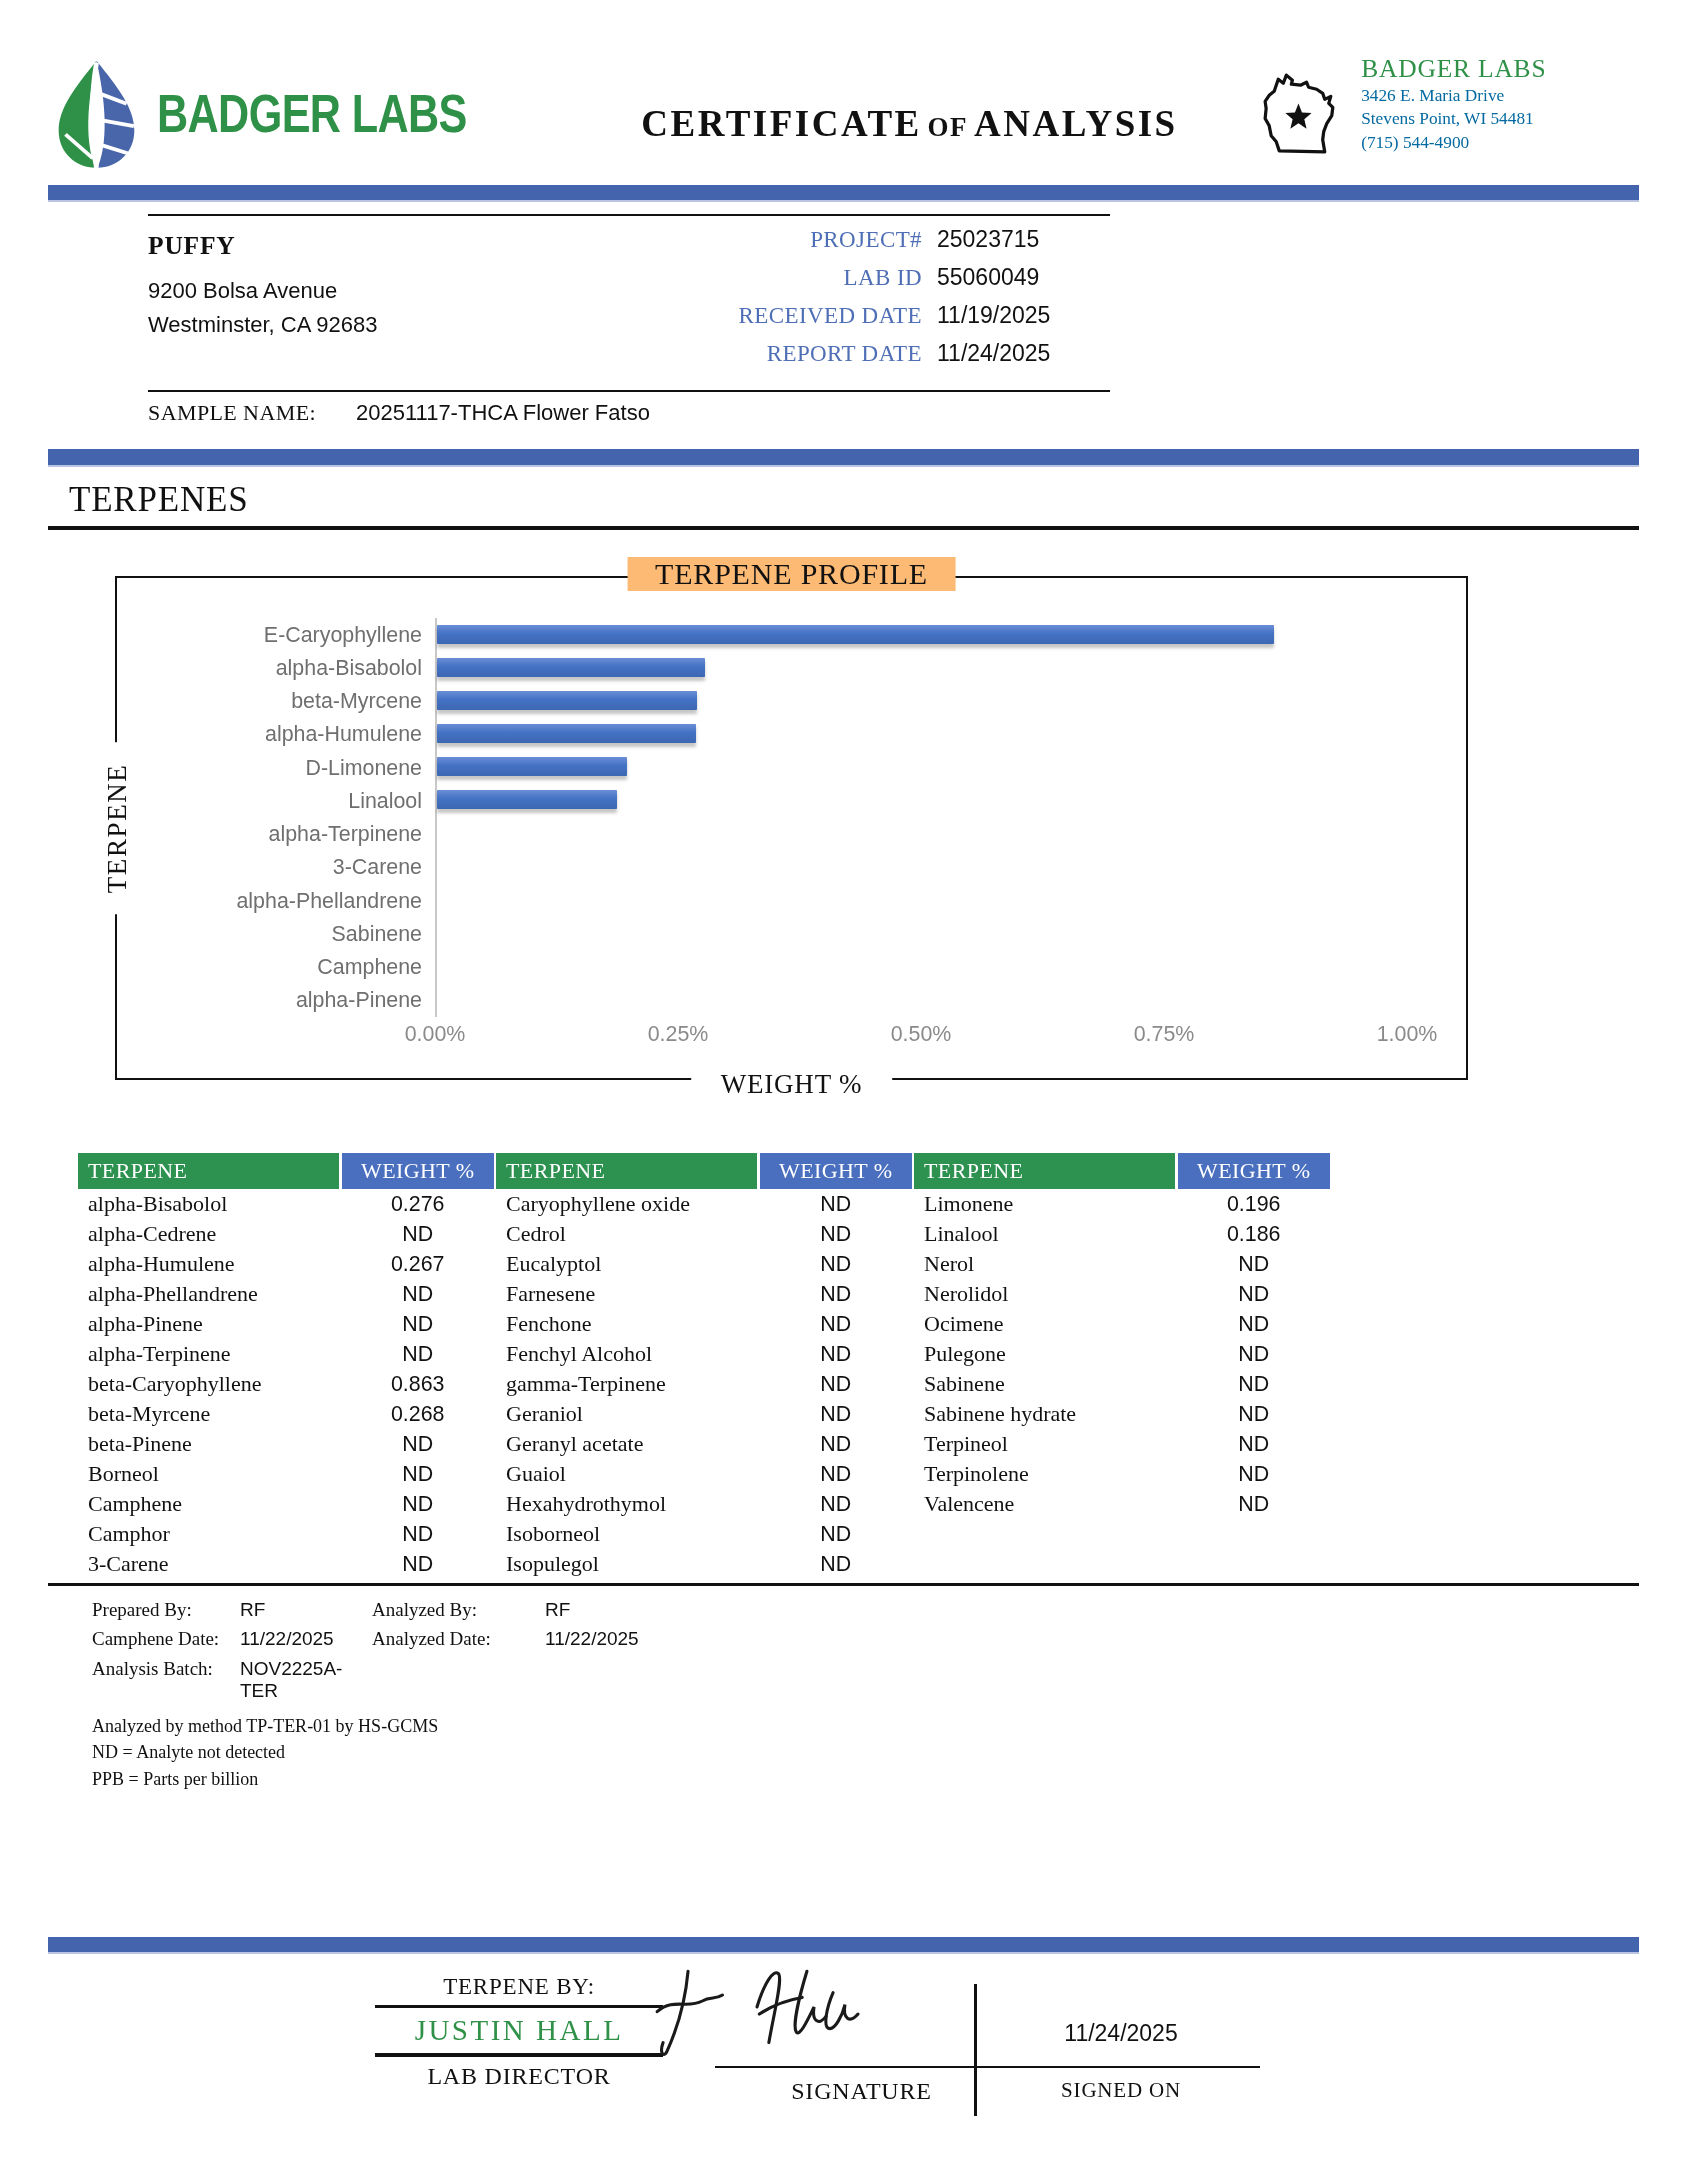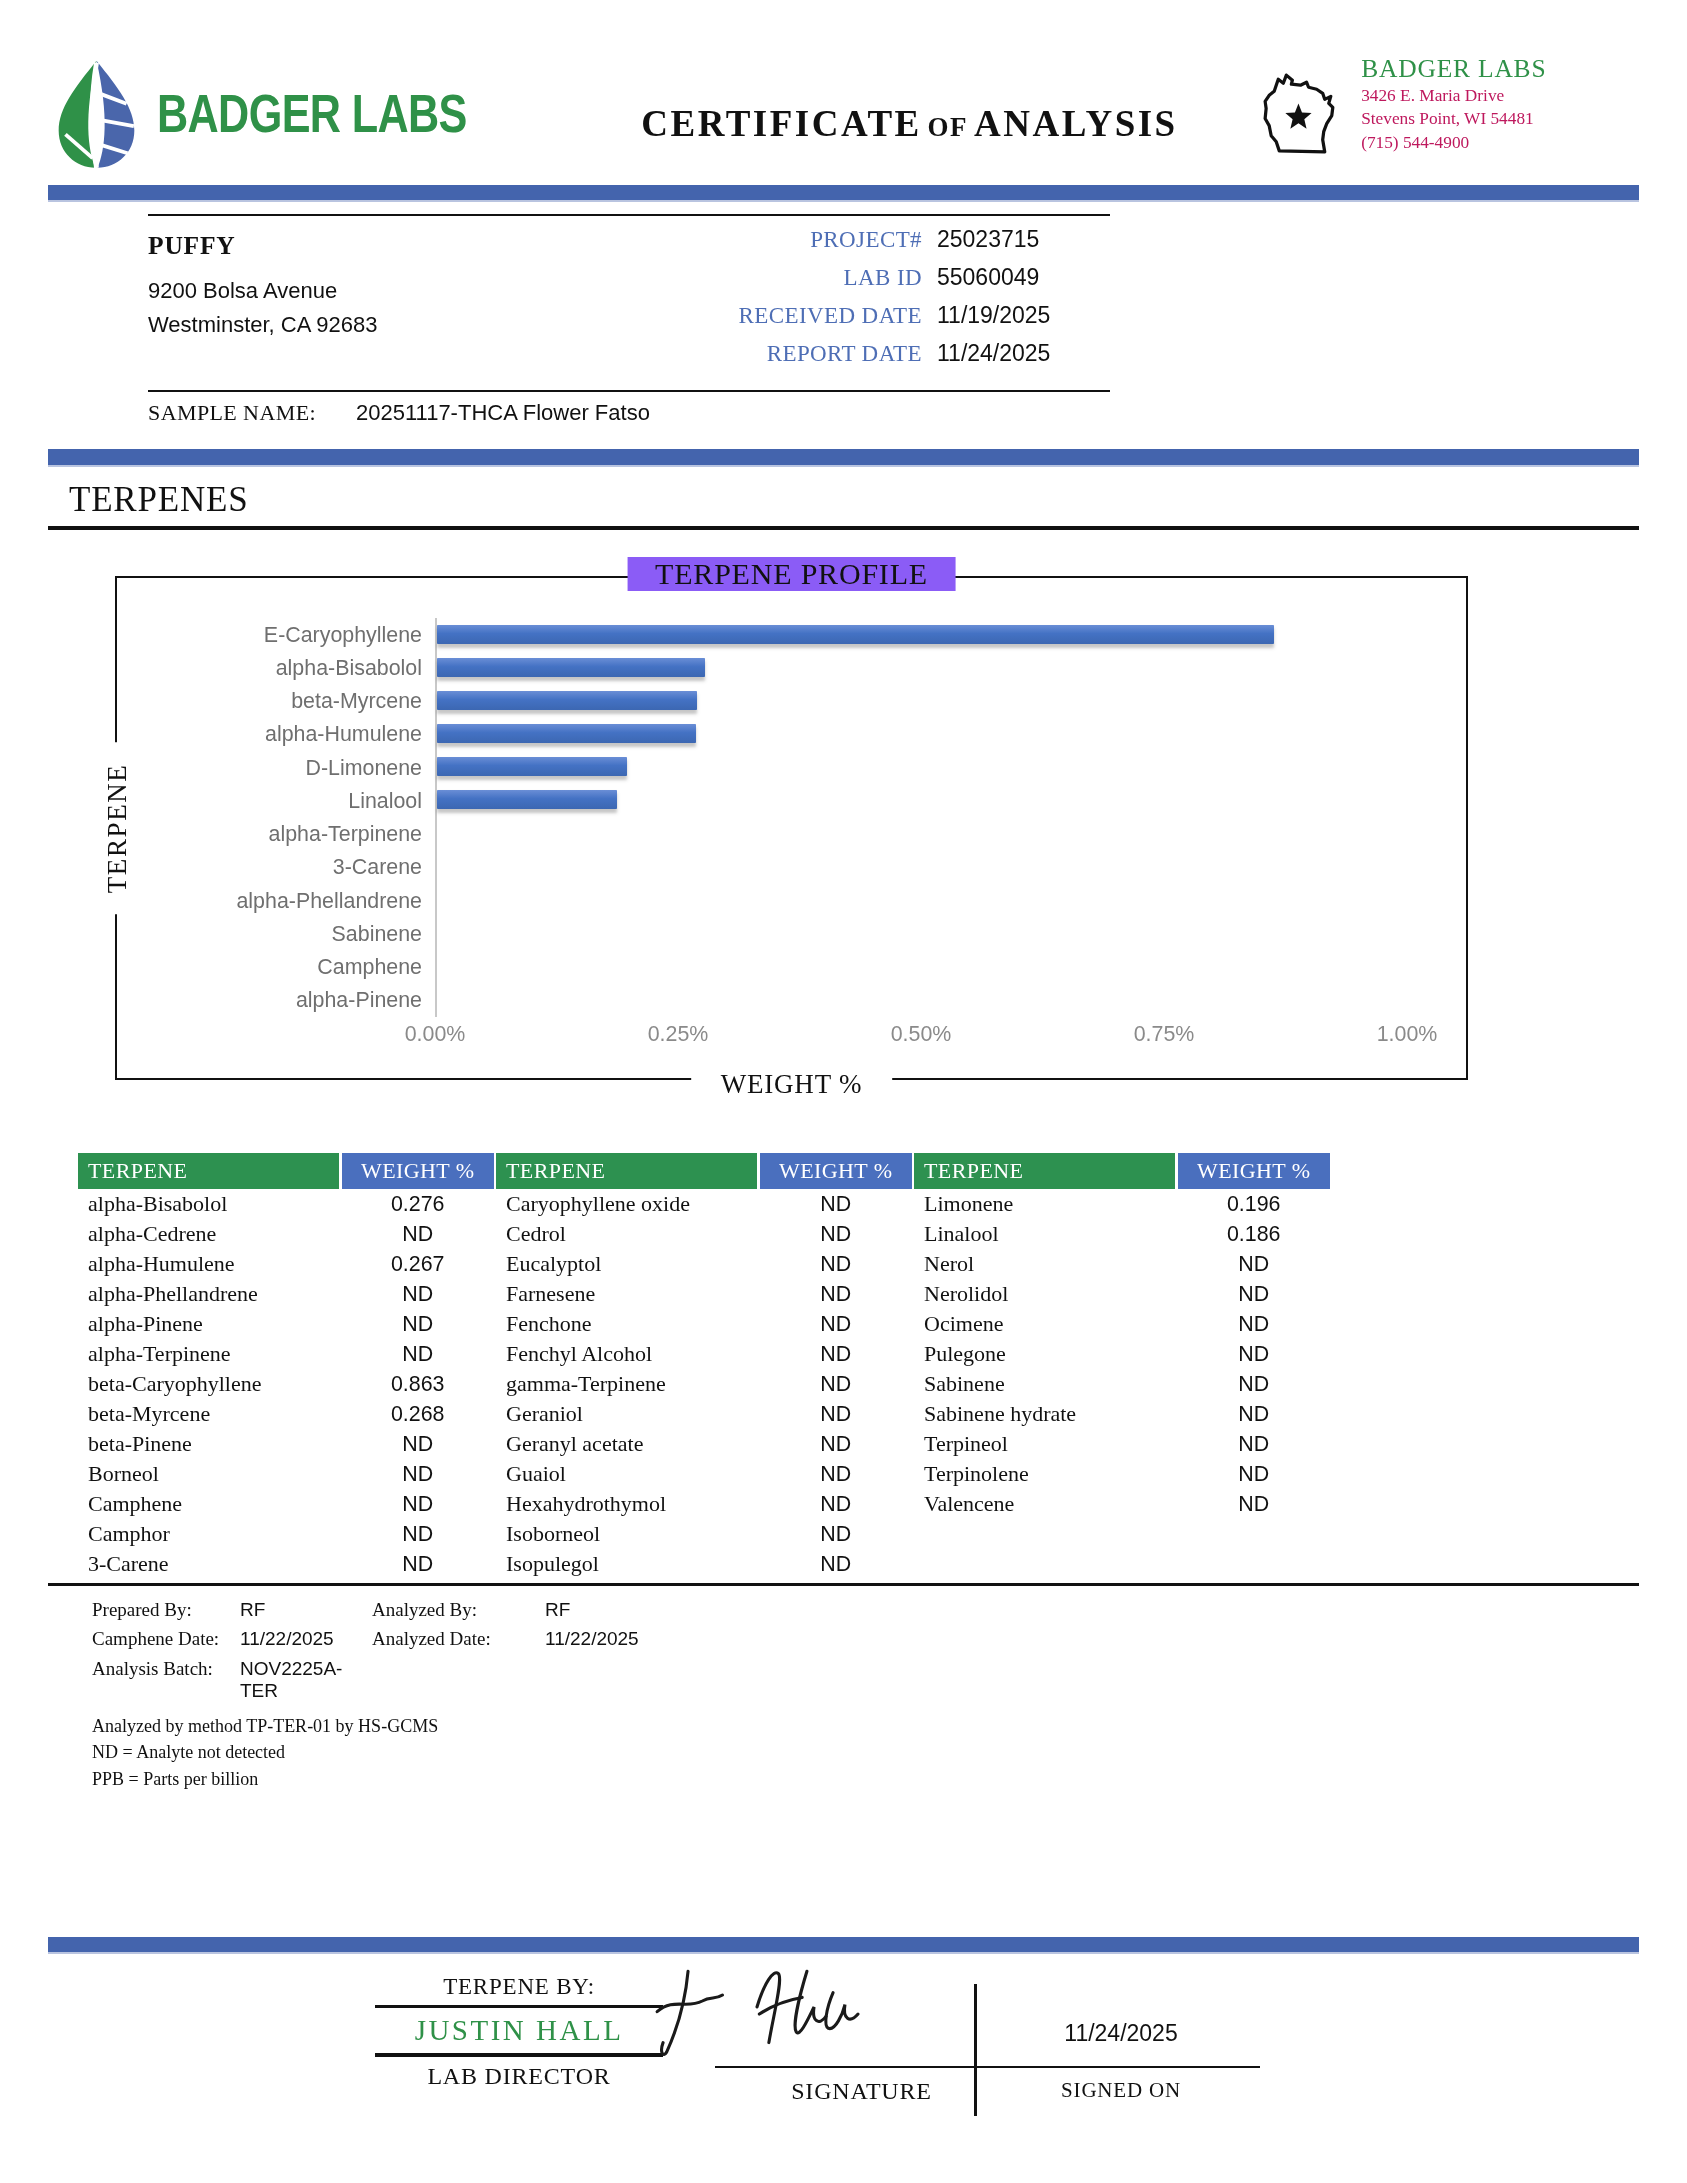--- a/index.html
+++ b/index.html
@@ -19,21 +19,21 @@
     color:#2f9148; letter-spacing:-0.8px; display:inline-block;
     transform:scaleX(0.80); transform-origin:left center; white-space:nowrap;
   }
   .cert-title { flex:1; text-align:center; font-weight:bold; letter-spacing:2.5px; margin-top:21.4px; white-space:nowrap; }
   .cert-title .big { font-size:37px; }
   .cert-title .small { font-size:27px; letter-spacing:1.6px; }
   .lab-block { display:flex; align-items:flex-start; gap:8.2px; width:387px; flex:none; }
   .wi-map { width:101px; height:125px; flex:none; }
   .lab-text { padding-top:3.3px; }
   .lab-name { font-size:25.5px; color:#2f9148; letter-spacing:0.8px; }
-  .lab-addr { font-size:17.3px; line-height:1.35; color:#be185d; }
+  .lab-addr { font-size:17.3px; line-height:1.35; color:#0369a1; }
 
   .blue-bar { height:17.3px; background:#4464ad; border-bottom:2.5px solid #b9c4e0; margin:0 48px; }
 
   
   .report-wrap { margin:11.5px 0 0 148px; width:962px; }
   .report-head { font-size:23px; letter-spacing:0.8px; padding-bottom:5px; }
   .report-head .rpt { font-size:31px; color:#4e6eb5; border-bottom:2.5px solid #4e6eb5; padding-bottom:0.8px; margin-right:10px; }
   .hline { background:#111; height:2.5px; }
   .report-grid { display:flex; padding:10px 0 11.5px 0; }
   .client-col { width:428px; padding-top:5px; }
@@ -48,21 +48,21 @@
   .sample-value { font-size:22px; margin-left:40px; font-family:"Liberation Sans", sans-serif; }
 
   .blue-bar2 { margin-top:18px; }
 
   
   .section-title { margin:13px 48px 0 69px; font-size:35px; letter-spacing:0.8px; padding-bottom:6.6px; }
   .section-rule { margin:0 48px; height:4.1px; background:#111; }
 
   
   .chart-box { position:relative; margin:46px 0 0 115px; width:1353px; height:504px; border:2.5px solid #111; }
-  .chart-title { position:absolute; top:-21.4px; left:50%; transform:translateX(-50%); background:#8b5cf6; padding:0 28px; font-size:30px; letter-spacing:0.8px; white-space:nowrap; }
+  .chart-title { position:absolute; top:-21.4px; left:50%; transform:translateX(-50%); background:#fdba74; padding:0 28px; font-size:30px; letter-spacing:0.8px; white-space:nowrap; }
   .x-axis-title { position:absolute; bottom:-22px; left:50%; transform:translateX(-50%); background:#fff; padding:0 30px; font-size:27px; letter-spacing:0.8px; white-space:nowrap; }
   .y-axis-title { position:absolute; top:50%; left:0; transform:translate(-50%,-50%) rotate(180deg); writing-mode:vertical-rl; background:#fff; padding:21.4px 0; font-size:27px; letter-spacing:1.6px; white-space:nowrap; }
   .plot-labels { position:absolute; left:25px; top:40px; width:293px; height:399px; display:flex; flex-direction:column; }
   .cat-label { flex:1; display:flex; align-items:center; justify-content:flex-end; padding-right:13px; font-family:"Liberation Sans", sans-serif; font-size:21.4px; color:#6f6f6f; }
   .plot-area { position:absolute; left:318px; top:40px; right:59px; height:399px; border-left:2.5px solid #c8c8c8; }
   .bar-row { height:33px; display:flex; align-items:center; }
   .bar {
     height:19px; border-radius:0.8px;
     background:linear-gradient(#6a8ed6 0%, #4472c4 45%, #3c67b2 100%);
     box-shadow:0 3.3px 3.3px rgba(90,90,90,0.35);

